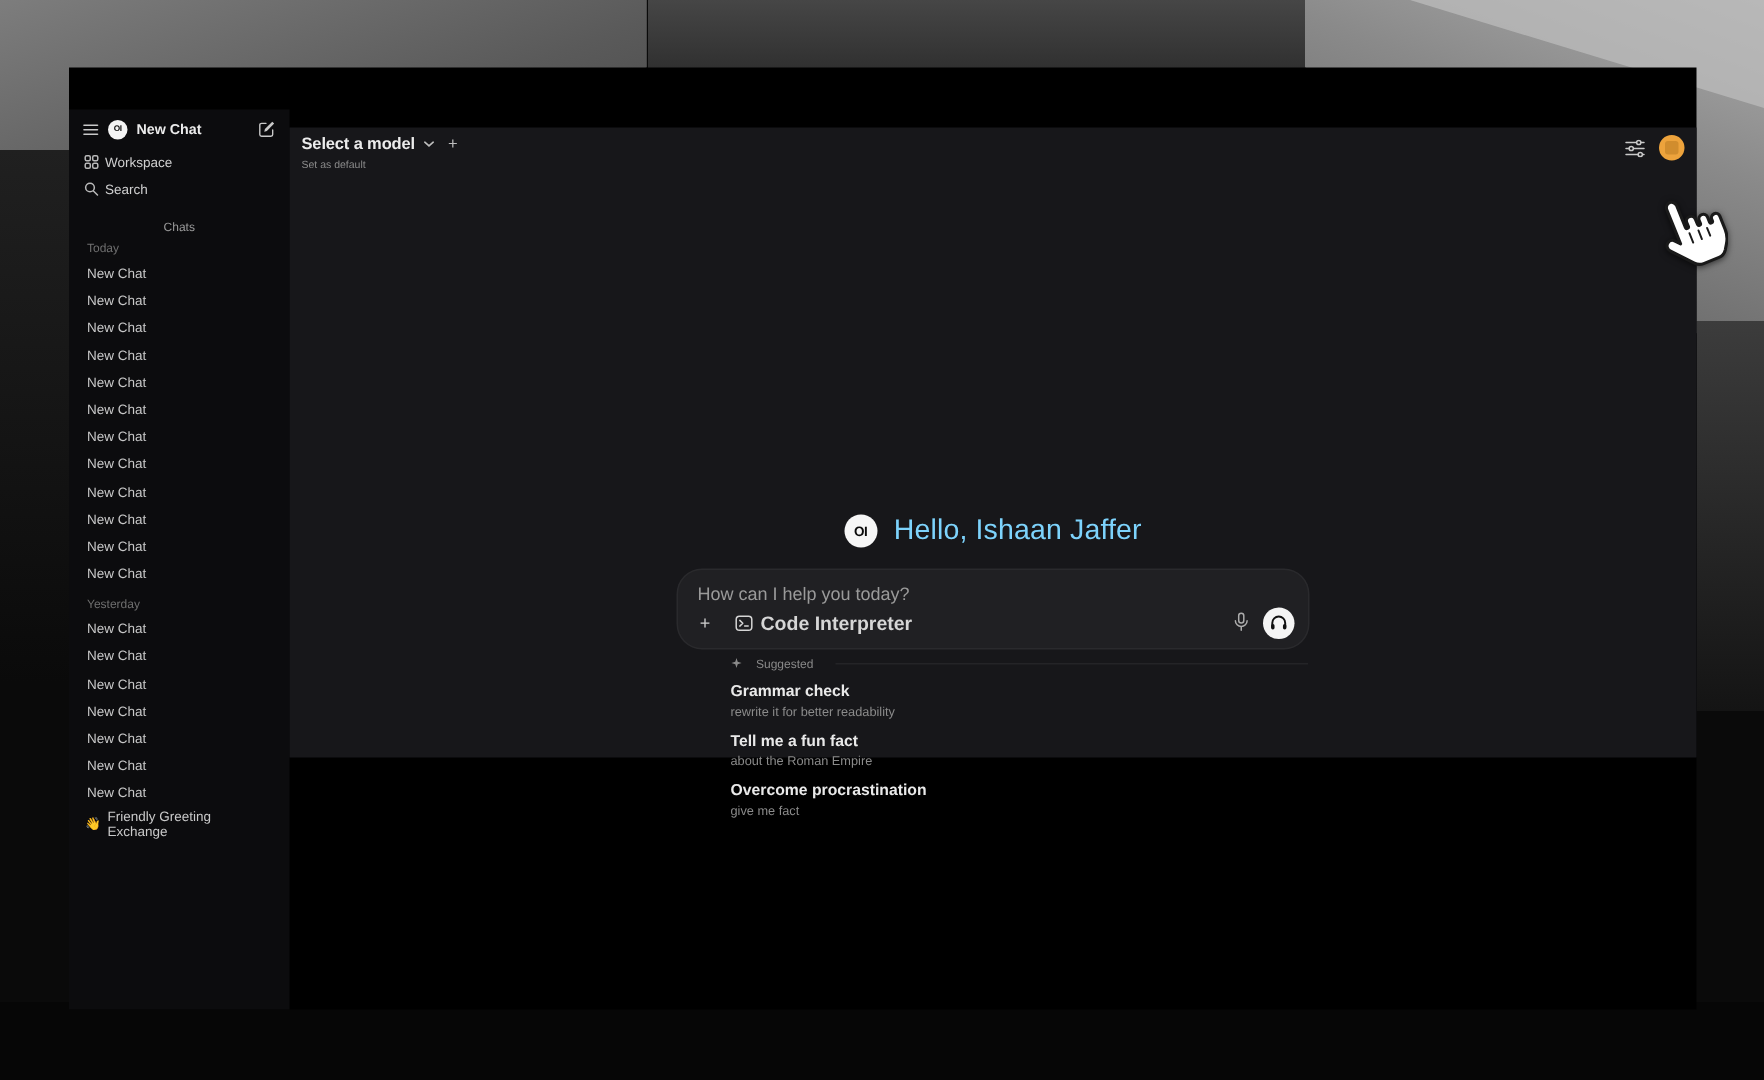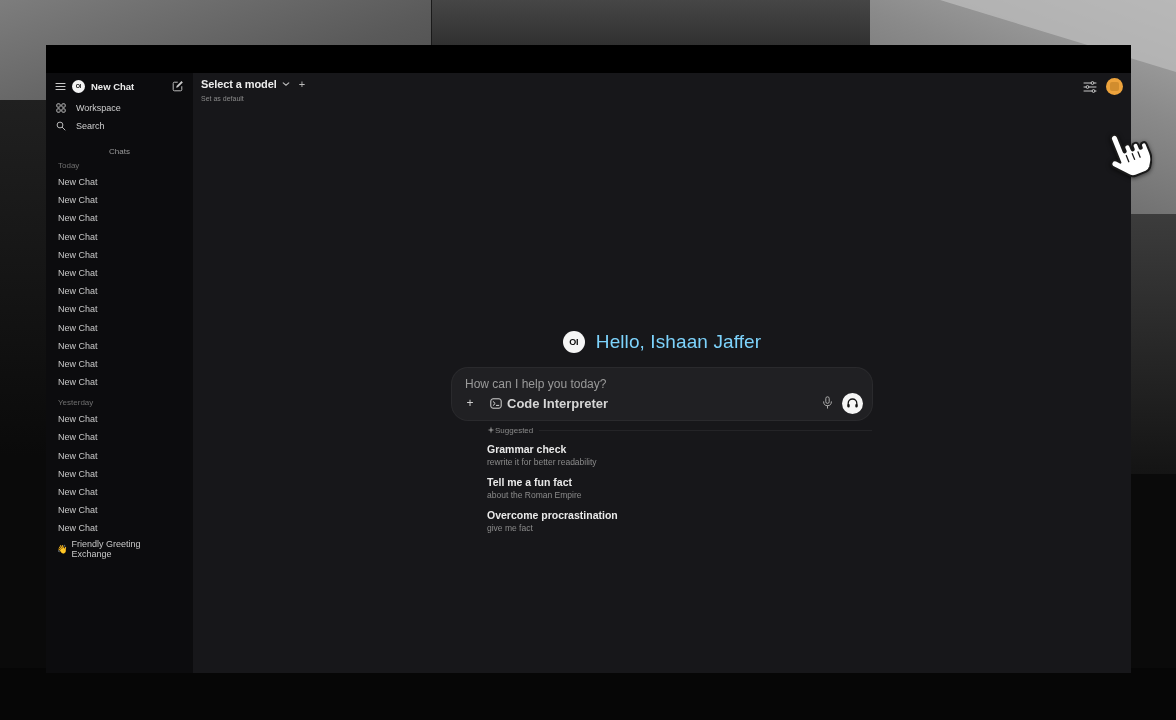--- a/index.html
+++ b/index.html
@@ -32,28 +32,28 @@
   .facet-rightband{left:1131px;top:214px;width:45px;height:260px;
     background:linear-gradient(#3c3c3c,#141414);}
   .facet-leftband{left:0;top:100px;width:46px;height:592px;
     background:linear-gradient(#202020,#0a0a0a 60%);}
   .facet-bottom{left:0;top:668px;width:1176px;height:52px;background:#060606;}
 
   
   .window{position:absolute;left:46px;top:45px;width:1085px;height:628px;background:#000;}
   .sidebar{position:absolute;left:0;top:28px;width:147px;height:600px;
     background:var(--sidebar-bg);overflow:hidden;}
-  .main{position:absolute;left:147px;top:28px;width:938px;height:600px;background:var(--main-bg);}
+  .main{position:absolute;left:147px;top:40px;width:938px;height:420px;background:var(--main-bg);}
 
   
   .sb-header{display:flex;align-items:center;gap:6px;margin:4px 9px 0 9px;height:18px;}
   .sb-logo{width:13px;height:13px;border-radius:50%;background:#f4f4f4;color:#0a0a0a;
     font-size:5.5px;font-weight:700;display:flex;align-items:center;justify-content:center;letter-spacing:-.2px;}
   .sb-title{font-size:9.5px;font-weight:700;color:var(--txt-1);flex:1;}
-  .sb-row{display:flex;align-items:center;gap:10px;height:18px;padding:0 10px;color:#cfcfcf;font-size:9px;}
+  .sb-row{display:flex;align-items:center;gap:4px;height:18px;padding:0 10px;color:#cfcfcf;font-size:9px;}
   .chats-head{display:flex;align-items:center;gap:4px;margin:8px 10px 0 10px;height:12px;
     color:#9a9a9a;font-size:8px;flex-direction:column;}
   .chat-group-label{margin:6px 0 2px 0;padding:0 12px;height:11px;line-height:11px;
     font-size:8px;color:var(--txt-3);}
   .chat-group-label:first-child{margin-top:5px;}
   .chat-item{height:18.2px;line-height:18.2px;padding:0 12px;font-size:9px;color:#c9c9c9;
     white-space:nowrap;overflow:hidden;cursor:pointer;}
   .pinned-chat{display:flex;align-items:center;gap:4px;height:18px;margin-top:2px;
     padding:0 11px;font-size:9px;color:#c9c9c9;}
   .pinned-emoji{font-size:8.5px;}
@@ -86,21 +86,21 @@
   .plus-btn{width:14px;height:14px;display:flex;align-items:center;justify-content:center;
     color:#cfcfcf;font-size:12px;cursor:pointer;}
   .ci-chip{display:flex;align-items:center;gap:5px;margin-left:13px;cursor:pointer;}
   .ci-label{font-size:13px;color:#d6d6d6;font-weight:600;}
   .bar-spacer{flex:1;}
   .mic-btn{width:14px;height:16px;display:flex;align-items:center;justify-content:center;cursor:pointer;}
   .call-btn{width:21px;height:21px;border-radius:50%;background:#f5f5f5;margin-left:8px;
     display:flex;align-items:center;justify-content:center;cursor:pointer;}
 
   .suggested{margin-top:5px;width:420px;padding-left:35px;}
-  .suggested-head{display:flex;align-items:center;gap:0;height:10px;}
+  .suggested-head{display:flex;align-items:center;gap:9px;height:10px;}
   .suggested-label{font-size:8px;color:#8a8a8a;}
   .suggested-line{flex:1;height:1px;background:#242427;margin-left:6px;}
   .suggestion{margin-top:8px;cursor:pointer;}
   .suggestion-title{font-size:10.5px;font-weight:600;color:#e9e9e9;line-height:13px;}
   .suggestion-sub{font-size:8.5px;color:#8b8b8b;line-height:11px;margin-top:1px;}
 
   
   .icn{display:block;}
   .cursor{position:absolute;left:1102px;top:128px;width:50px;height:56px;pointer-events:none;
     filter:drop-shadow(0 1px 2px rgba(0,0,0,.6));}

